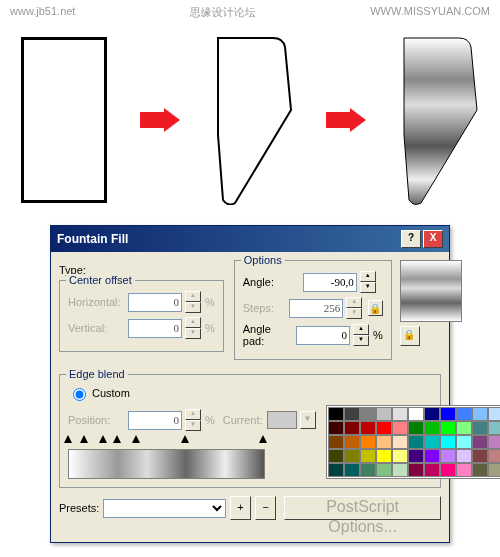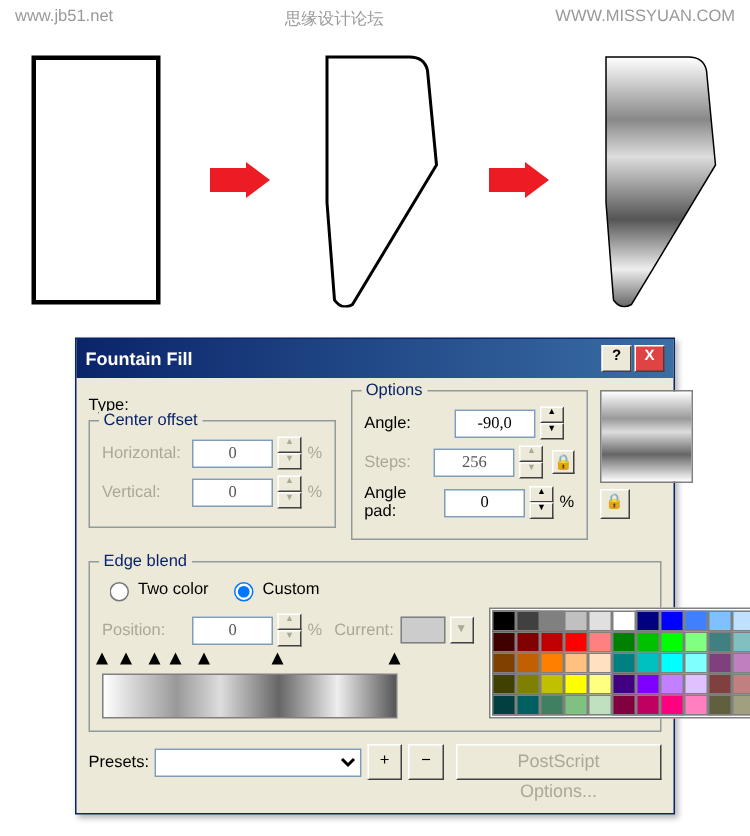--- a/index.html
+++ b/index.html
@@ -18,38 +18,38 @@
 .dlg-body{padding:8px}
 .row{display:flex;gap:10px;margin-bottom:8px}
 .col{flex:1}
 .fieldset{border:1px solid #919b9c;padding:6px 8px 8px;margin-bottom:6px;position:relative}
 .fieldset-legend{position:absolute;top:-7px;left:6px;background:#ece9d8;padding:0 3px;color:#0a246a;font-size:11px}
 .frow{display:flex;align-items:center;margin:4px 0;gap:4px}
 .lbl{width:56px;color:#000}
 .lbl.disabled,.frow.disabled{color:#aca899}
 select,input[type=text]{font-size:11px;font-family:Tahoma;border:1px solid #7f9db9;background:#fff;padding:1px 2px}
 select{height:19px}
-input[type=text]{width:48px;height:15px;text-align:center}
+input[type=text]{width:48px;height:15px;text-align:right}
 .spin{display:flex;flex-direction:column;margin-left:-1px}
 .spin-btn{width:14px;height:9px;background:#ece9d8;border:1px solid #fff;border-right-color:#404040;border-bottom-color:#404040;font-size:6px;text-align:center;line-height:7px}
 .preview{width:60px;height:60px;border:1px solid #808080;background:linear-gradient(to bottom,#fff 0%,#999 30%,#ddd 45%,#666 70%,#fff 100%)}
 .lock-btn{width:18px;height:18px;border:1px solid #fff;border-right-color:#404040;border-bottom-color:#404040;background:#ece9d8;font-size:10px;text-align:center;line-height:16px;margin-top:4px}
 .radio-row{display:flex;align-items:center;gap:12px;margin:4px 0}
 .radio-row label{display:flex;align-items:center;gap:3px}
 .palette{display:flex;flex-direction:column;gap:0;border:1px solid #808080;padding:1px;background:#fff}
 .prow{display:flex}
 .pswatch{width:14px;height:12px;border:1px solid #808080;margin:0}
 .current-sw{width:28px;height:16px;border:1px solid #808080;background:#ccc;display:inline-block}
 .dropdown-caret{width:14px;height:16px;background:#ece9d8;border:1px solid #fff;border-right-color:#404040;border-bottom-color:#404040;font-size:8px;text-align:center;line-height:14px;display:inline-block;margin-left:-1px}
 .others-btn{width:60px;height:20px;margin-top:4px;border:1px solid #fff;border-right-color:#404040;border-bottom-color:#404040;background:#ece9d8;text-align:center;line-height:18px;font-size:11px}
 .gradient-preview{width:195px;height:28px;border:1px solid #808080;background:linear-gradient(to right,#fff 0%,#999 25%,#ddd 40%,#666 60%,#eee 80%,#555 100%);margin-top:4px;position:relative}
 .gstops{position:relative;width:195px;height:10px}
 .gstop{position:absolute;width:0;height:0;border-left:4px solid transparent;border-right:4px solid transparent;border-bottom:8px solid #000;top:0}
 .bottom-row{display:flex;align-items:center;gap:4px;margin-top:8px}
-.btn{height:22px;padding:0 14px;background:#ece9d8;border:1px solid #fff;border-right-color:#404040;border-bottom-color:#404040;font-size:12px;line-height:20px;text-align:center}
+.btn{height:22px;padding:0 14px;background:#ece9d8;border:1px solid #fff;border-right-color:#404040;border-bottom-color:#404040;font-size:16px;line-height:20px;text-align:center}
 .btn.disabled{color:#aca899}
 .icon-btn{width:22px;height:22px;background:#ece9d8;border:1px solid #fff;border-right-color:#404040;border-bottom-color:#404040;font-size:11px;text-align:center;line-height:20px}
 .btn-row{display:flex;justify-content:flex-end;gap:6px;padding:6px 8px 8px}
 </style>
 </head>
 <body>
 
 <div class="page-header">
   <span>www.jb51.net</span>
   <span>思缘设计论坛</span>
@@ -154,24 +154,20 @@
           <div class="preview"></div>
           <div class="lock-btn">🔒</div>
         </div>
       </div>
     </div>
 
     <div class="fieldset">
       <span class="fieldset-legend">Edge blend</span>
       <div class="radio-row">
         <label>
-            <input type="radio" name="cb" style="">
-            <span>Two color</span>
-          </label>
-        <label>
             <input type="radio" name="cb" checked="" style="">
             <span>Custom</span>
           </label>
       </div>
       <div style="display:flex;gap:10px">
         <div style="flex:1">
           <div class="frow disabled">
             <span class="lbl disabled">Position:</span>
             <input type="text" disabled="" value="0" style="">
             <div class="spin">

